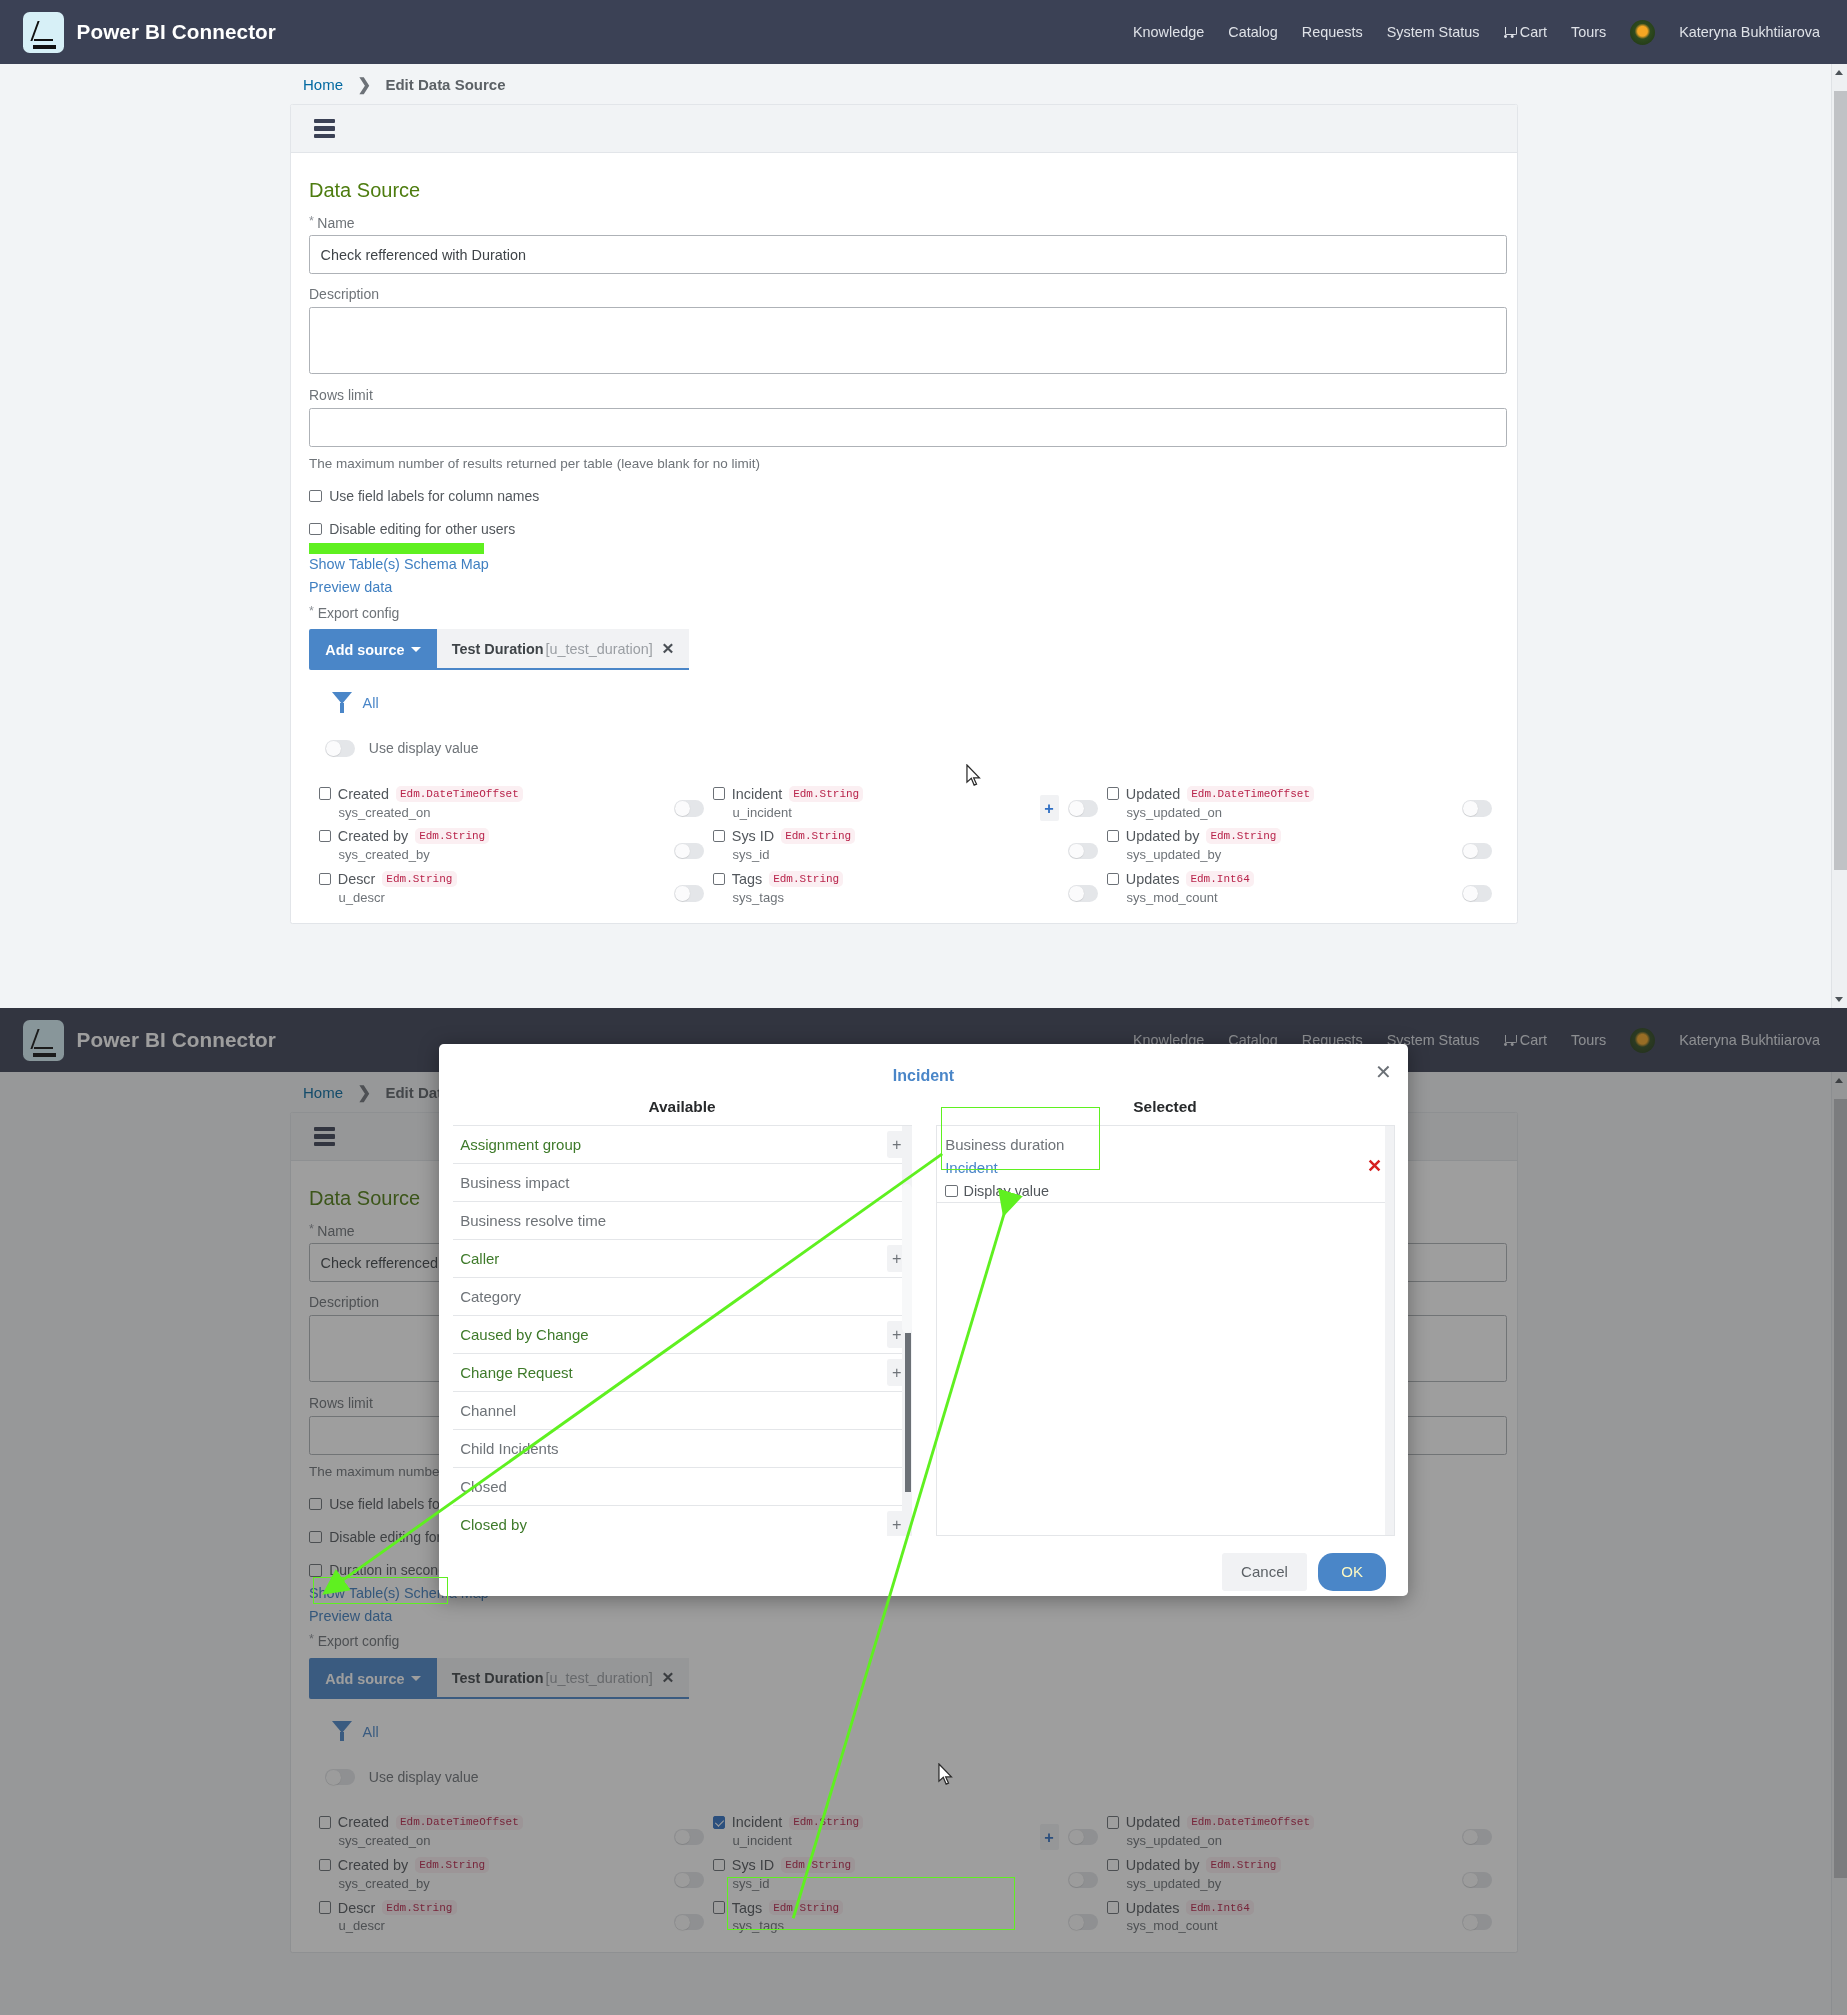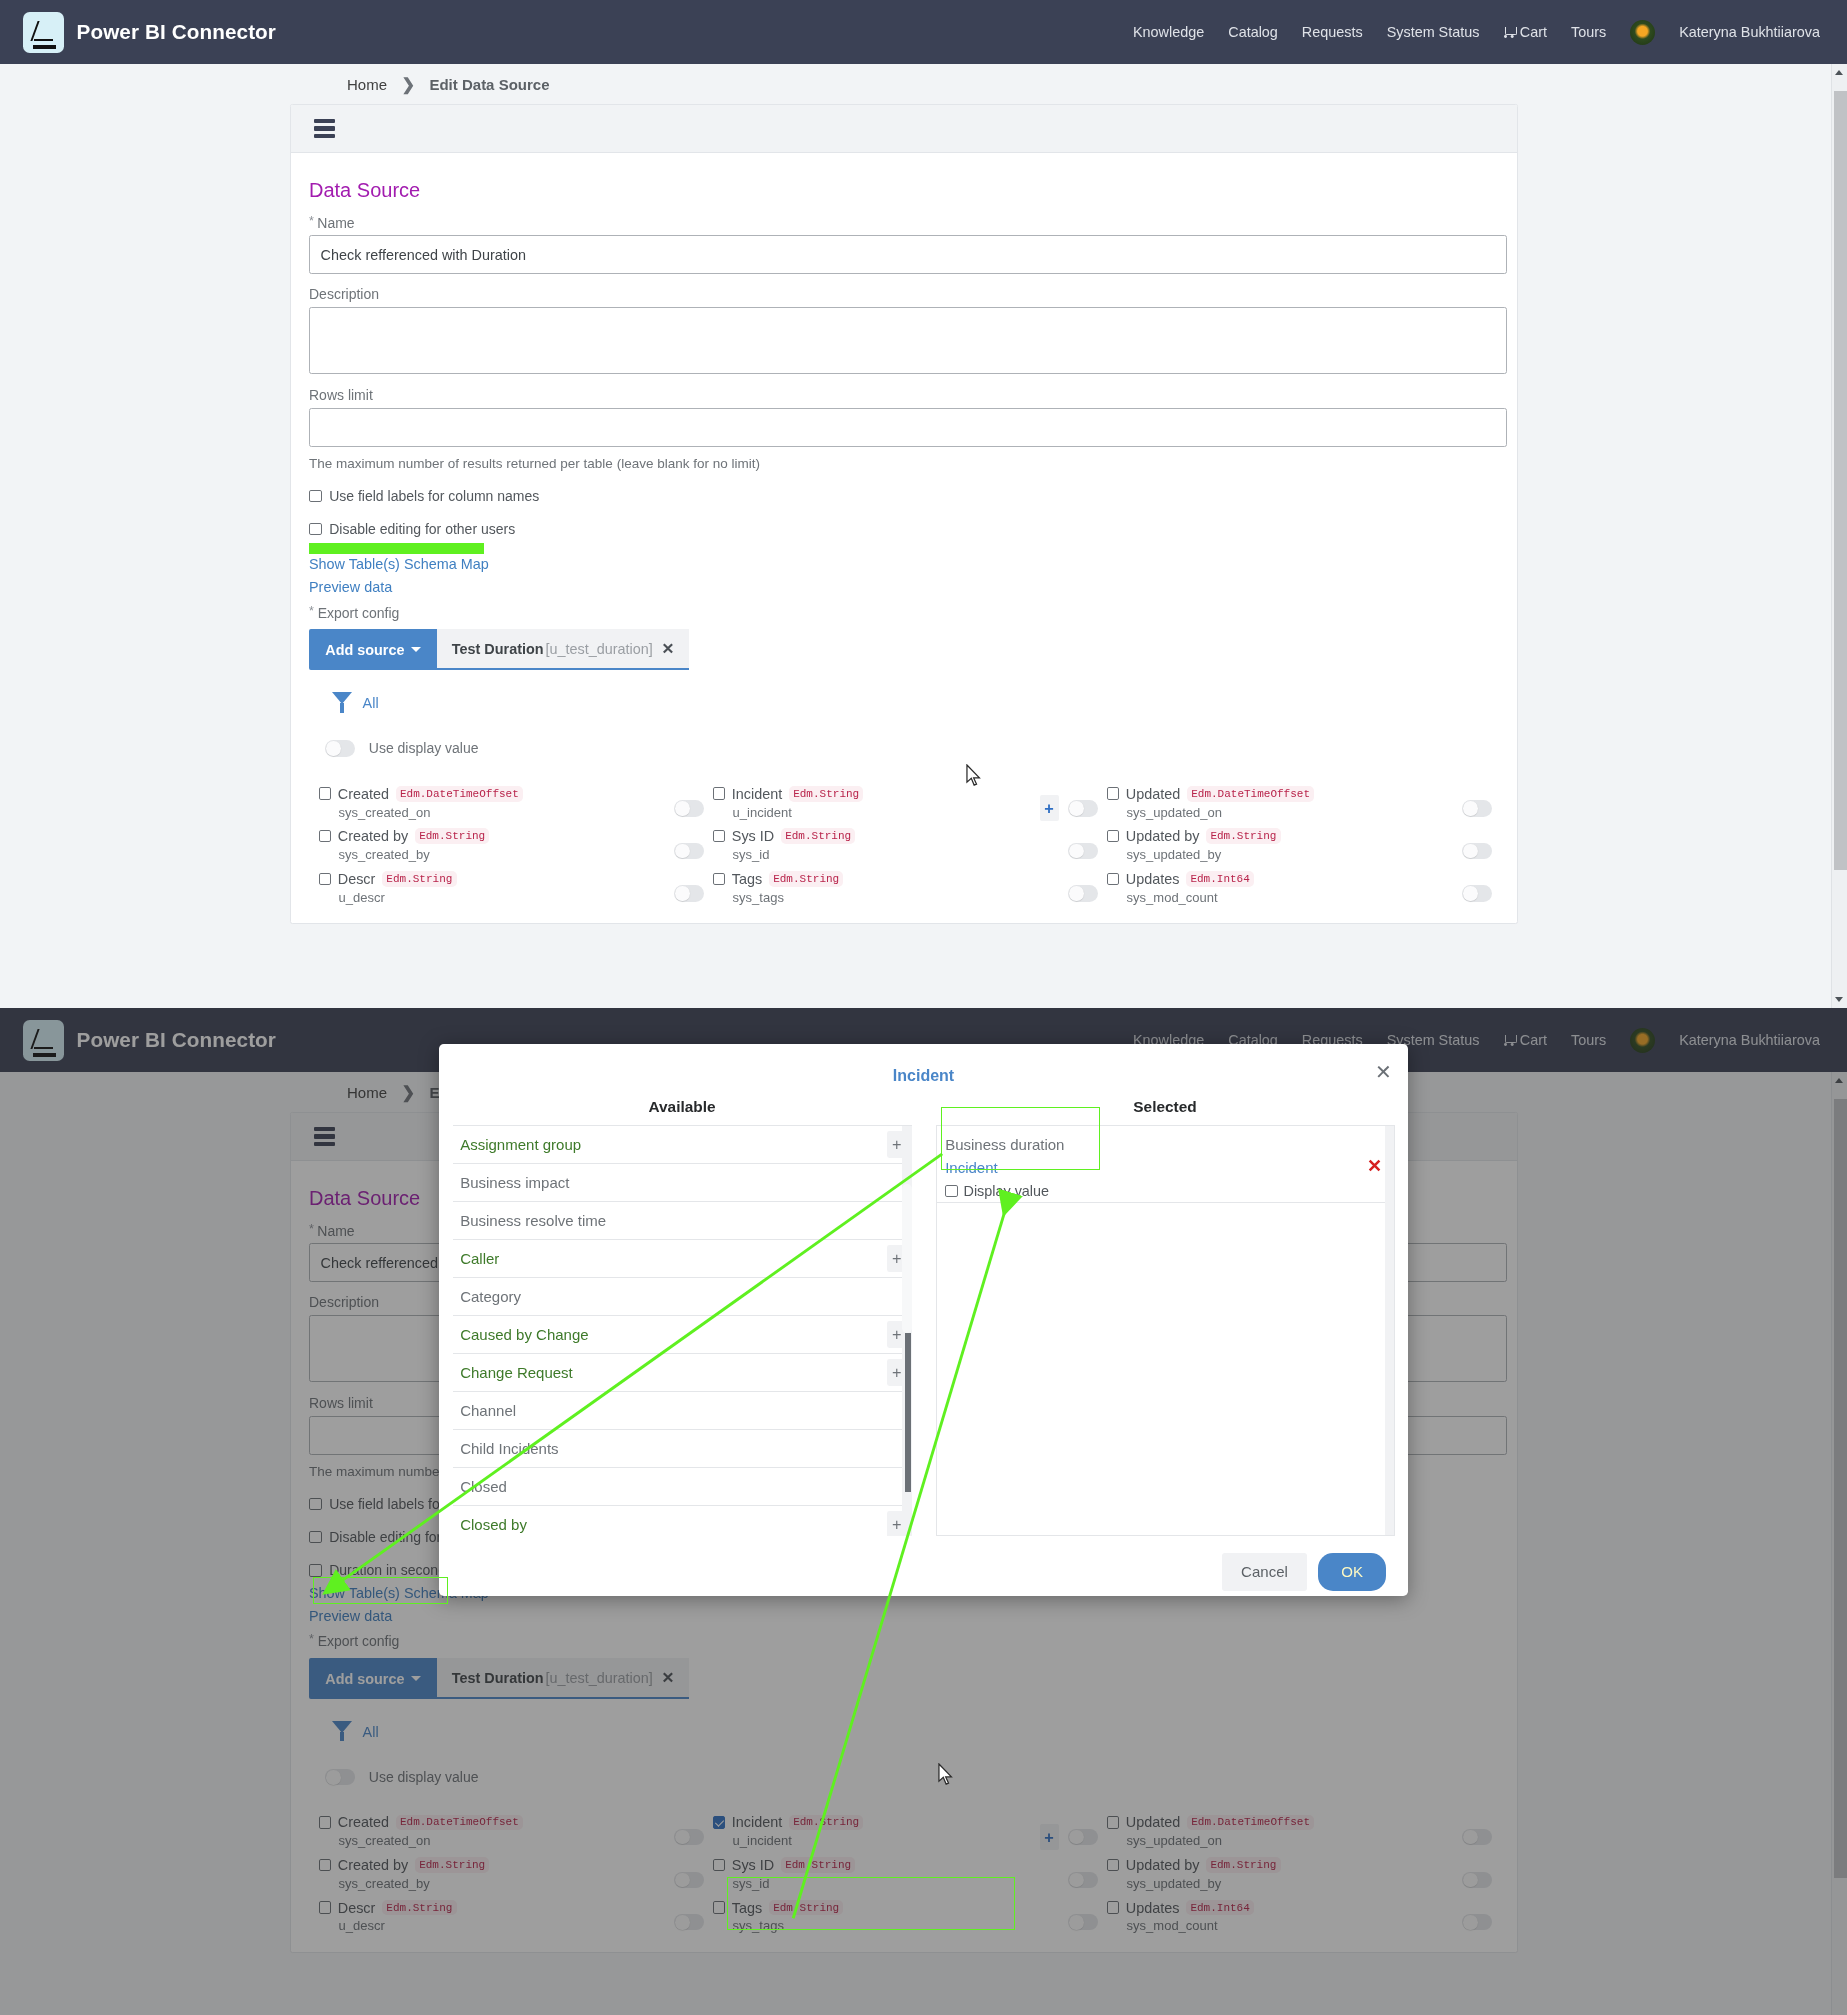--- a/index.html
+++ b/index.html
@@ -56,39 +56,39 @@
     background: radial-gradient(circle at 50% 45%, #f5a623 0%, #f5a623 26%, #2e4a1f 42%, #1d3312 100%);
     flex: none;
   }
   .user-name { color:#dfe2e8; font-size: 14.4px; white-space: nowrap; }
 
   
   .breadcrumb {
     height: 40px; display:flex; align-items:center; gap: 14.4px;
     padding-left: 303px; font-size: 15px;
   }
-  .bc-home { color:#404040; cursor:pointer;margin-left:44px; }
+  .bc-home { color:#0369a1; cursor:pointer; }
   .bc-sep { color:#6d7278; font-weight:700; font-size: 16.3px; }
   .bc-current { color:#5c6166; font-weight:700; }
 
   
   .card {
     margin: 0 0 0 290px; width: 1228px; background:#ffffff;
     border:0.5px solid #e2e5e9; border-radius: 2.4px;
   }
   .card-head {
     height: 48px; background:#f1f3f5; border-bottom: 0.5px solid #e2e5e9;
     display:flex; align-items:center; padding-left: 23px;
   }
   .hamburger { width: 21px; cursor:pointer; }
   .hamburger span { display:block; height:4.3px; background:#3b4155; border-radius:1px; margin-bottom:3.4px;}
   .hamburger span:last-child{ margin-bottom:0; }
 
   .card-body { padding: 26px 18px 9.6px 18px; }
-  .section-title { font-size: 20px; color: #a21caf; margin-bottom: 12.5px; }
+  .section-title { font-size: 20px; color: #4d7c0f; margin-bottom: 12.5px; }
 
   .f-label { font-size: 14px; color: #6e7378; margin-bottom: 4.8px; display:flex; align-items:flex-start; gap:3.4px;}
   .req-star { color:#8d9298; font-size: 12.5px; line-height: 1; }
   .f-input {
     width: 1198px; height: 39px; border:0.5px solid #aeb2b7; border-radius: 2.4px;
     font-size: 14.4px; color:#3f4448; padding: 0 10.6px; background:#fff;
     font-family:"Liberation Sans", sans-serif;
   }
   .f-textarea {
     width: 1198px; height: 67px; border:0.5px solid #aeb2b7; border-radius: 2.4px;

